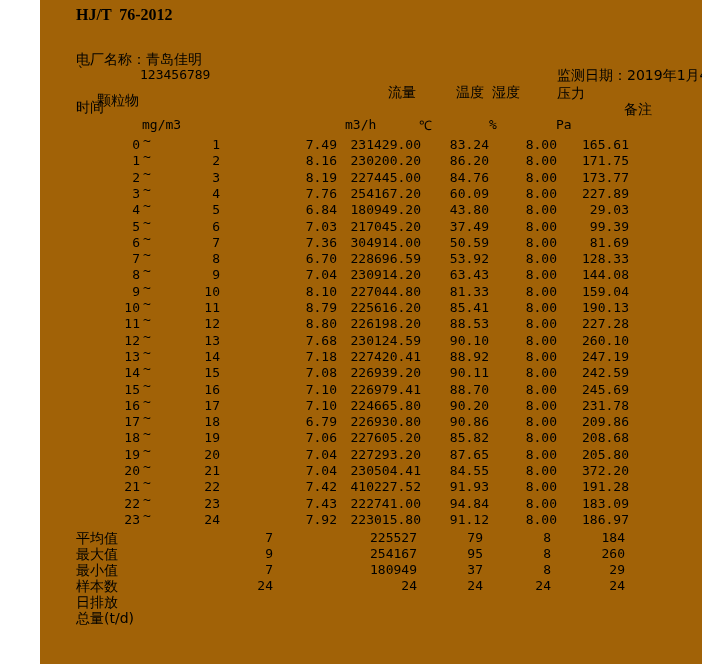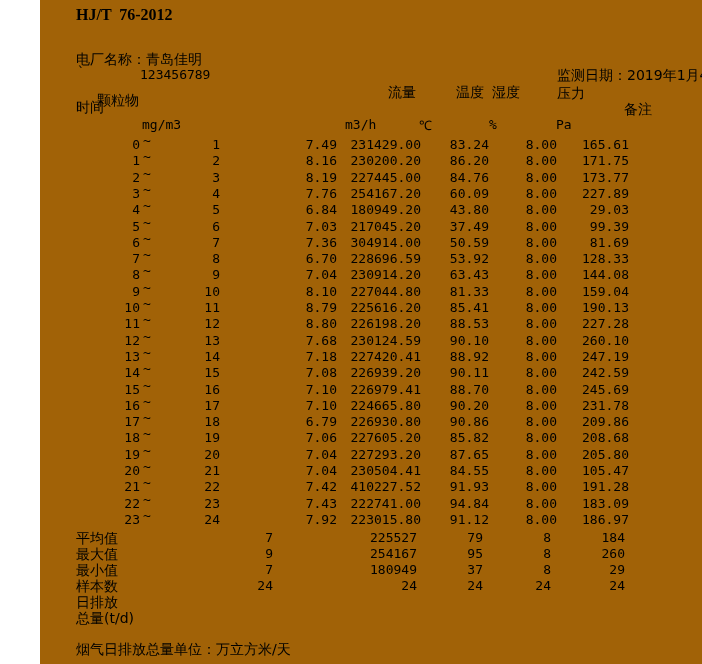--- a/index.html
+++ b/index.html
@@ -264,21 +264,21 @@
         <span class="cell c-pres num">205.80</span>
       </div>
       <div class="trow" style="top: 463px;">
         <span class="cell c-hs num">20</span>
         <span class="cell c-tilde num">~</span>
         <span class="cell c-he num">21</span>
         <span class="cell c-dust num">7.04</span>
         <span class="cell c-flow num">230504.41</span>
         <span class="cell c-temp num">84.55</span>
         <span class="cell c-hum num">8.00</span>
-        <span class="cell c-pres num">105.47</span>
+        <span class="cell c-pres num">372.20</span>
       </div>
       <div class="trow" style="top: 479.3px;">
         <span class="cell c-hs num">21</span>
         <span class="cell c-tilde num">~</span>
         <span class="cell c-he num">22</span>
         <span class="cell c-dust num">7.42</span>
         <span class="cell c-flow num">410227.52</span>
         <span class="cell c-temp num">91.93</span>
         <span class="cell c-hum num">8.00</span>
         <span class="cell c-pres num">191.28</span>
@@ -338,15 +338,14 @@
         <span class="cell num sv5">24</span>
       </div>
       <div class="srow" style="top: 594px;">
         <span class="slabel">日排放</span>
       </div>
       <div class="srow" style="top: 610px;">
         <span class="slabel">总量(t/d)</span>
       </div>
     </div>
 
-  <div class="abs cn" style="left:36px;top:641px;">烟气日排放总量单位：万立方米/天</div>
 
 </div>
 
 </body></html>

